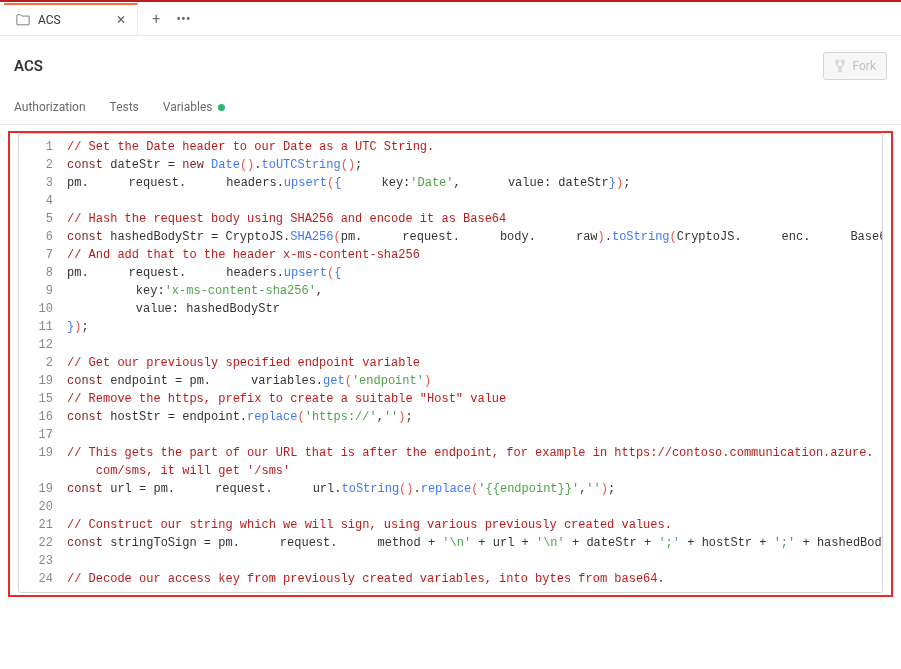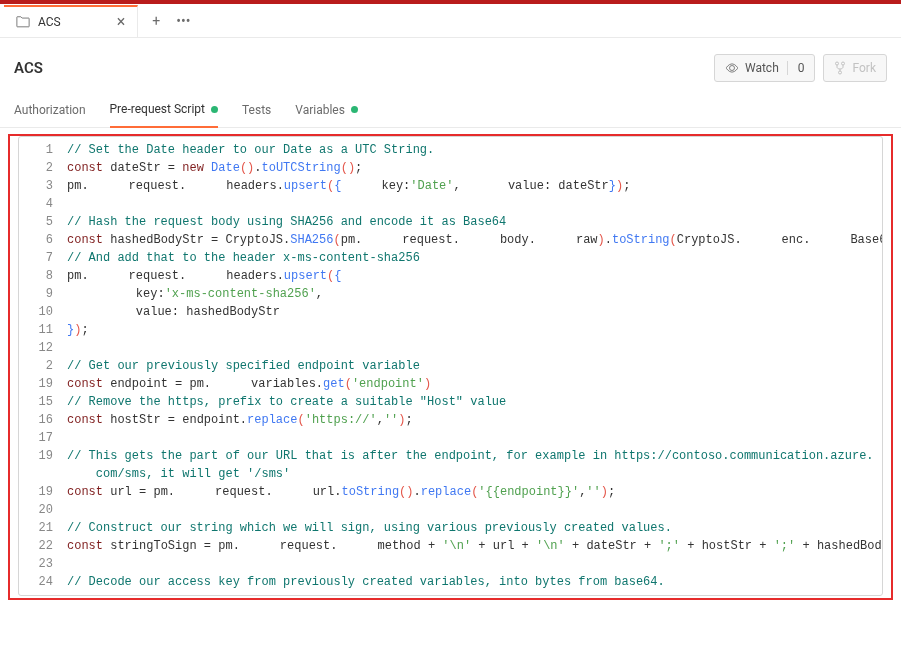--- a/index.html
+++ b/index.html
@@ -10,21 +10,21 @@
     body {
       font-family: -apple-system, BlinkMacSystemFont, "Segoe UI", Roboto, sans-serif;
       font-size: 13px;
       color: #333;
       background: #fff;
     }
     .container {
       width: 901px;
       height: 669px;
       position: relative;
-      border-top: 4px solid #b91c1c;
+      border-top: 2px solid #b91c1c;
     }
     .tab-bar {
       display: flex;
       align-items: center;
       height: 34px;
       border-bottom: 1px solid #eaeaea;
       padding: 0 4px;
     }
     .tab {
       display: flex;
@@ -169,21 +169,21 @@
       padding: 4px 0;
       white-space: pre;
       flex: 1;
     }
     .code div {
       height: 18px;
       padding-left: 4px;
     }
     .kw { color: #7f1d1d; }
     .str { color: #50a14f; }
-    .cm { color: #0f766e; text-align: right; }
+    .cm { color: #b91c1c; text-align: right; }
     .fn { color: #4078f2; }
     .prop { color: #333; margin-left: 40px; }
     .ident { color: #333; }
     .op { color: #333; }
     .paren { color: #e4564a; }
     .brace2 { color: #4078f2; }
   </style>
 </head>
 <body>
 
@@ -198,46 +198,35 @@
     </div>
     <div class="tab-actions">
       <span class="plus-icon">+</span>
       <span class="ellipsis-icon">•••</span>
     </div>
   </div>
 
   <div class="title-row">
     <span class="title">ACS</span>
     <div class="title-actions">
-      <div class="btn">
-        <svg width="14" height="10" viewBox="0 0 16 12">
-            <path d="M8 1C4 1 1 6 1 6s3 5 7 5 7-5 7-5-3-5-7-5zm0 8a3 3 0 110-6 3 3 0 010 6z" fill="none" stroke="#6b6b6b" stroke-width="1"></path>
-          </svg>
-        <span>Watch</span>
-        <span class="btn-count">0</span>
-      </div>
       <div class="btn disabled">
         <svg width="12" height="14" viewBox="0 0 12 14">
             <circle cx="3" cy="2.5" r="1.5" fill="none" stroke="#c2c2c2"></circle>
             <circle cx="9" cy="2.5" r="1.5" fill="none" stroke="#c2c2c2"></circle>
             <circle cx="6" cy="11.5" r="1.5" fill="none" stroke="#c2c2c2"></circle>
             <path d="M3 4v2c0 1 1 2 3 2s3-1 3-2V4M6 8v2" fill="none" stroke="#c2c2c2"></path>
           </svg>
         <span>Fork</span>
       </div>
     </div>
   </div>
 
   <div class="main-tabs">
     <div class="main-tab">
       <span>Authorization</span>
-    </div>
-    <div class="main-tab active">
-      <span>Pre-request Script</span>
-      <span class="dot"></span>
     </div>
     <div class="main-tab">
       <span>Tests</span>
     </div>
     <div class="main-tab">
       <span>Variables</span>
       <span class="dot"></span>
     </div>
   </div>
 

